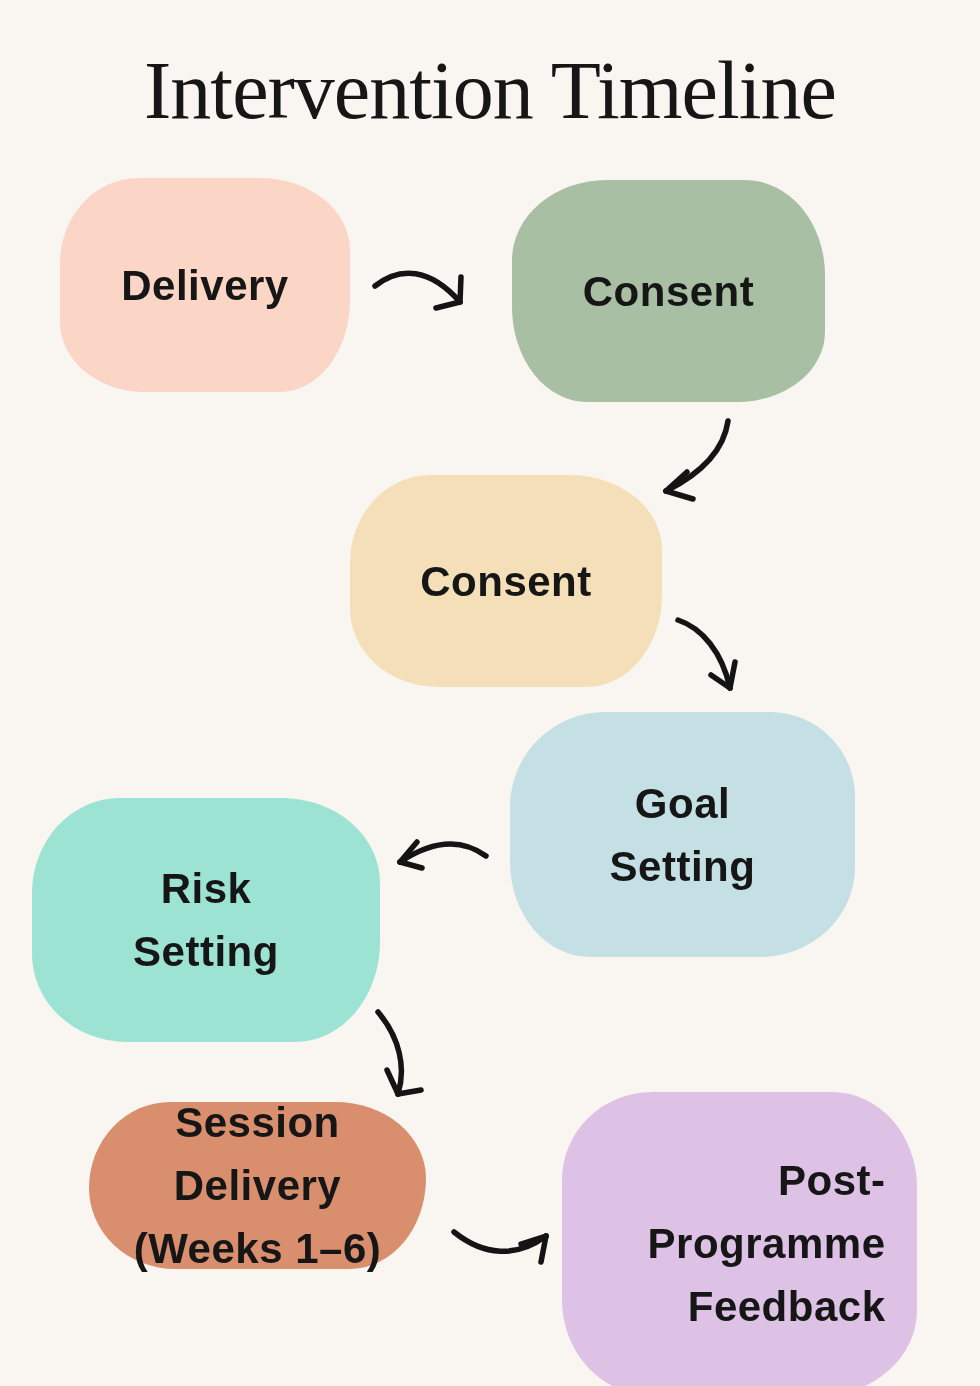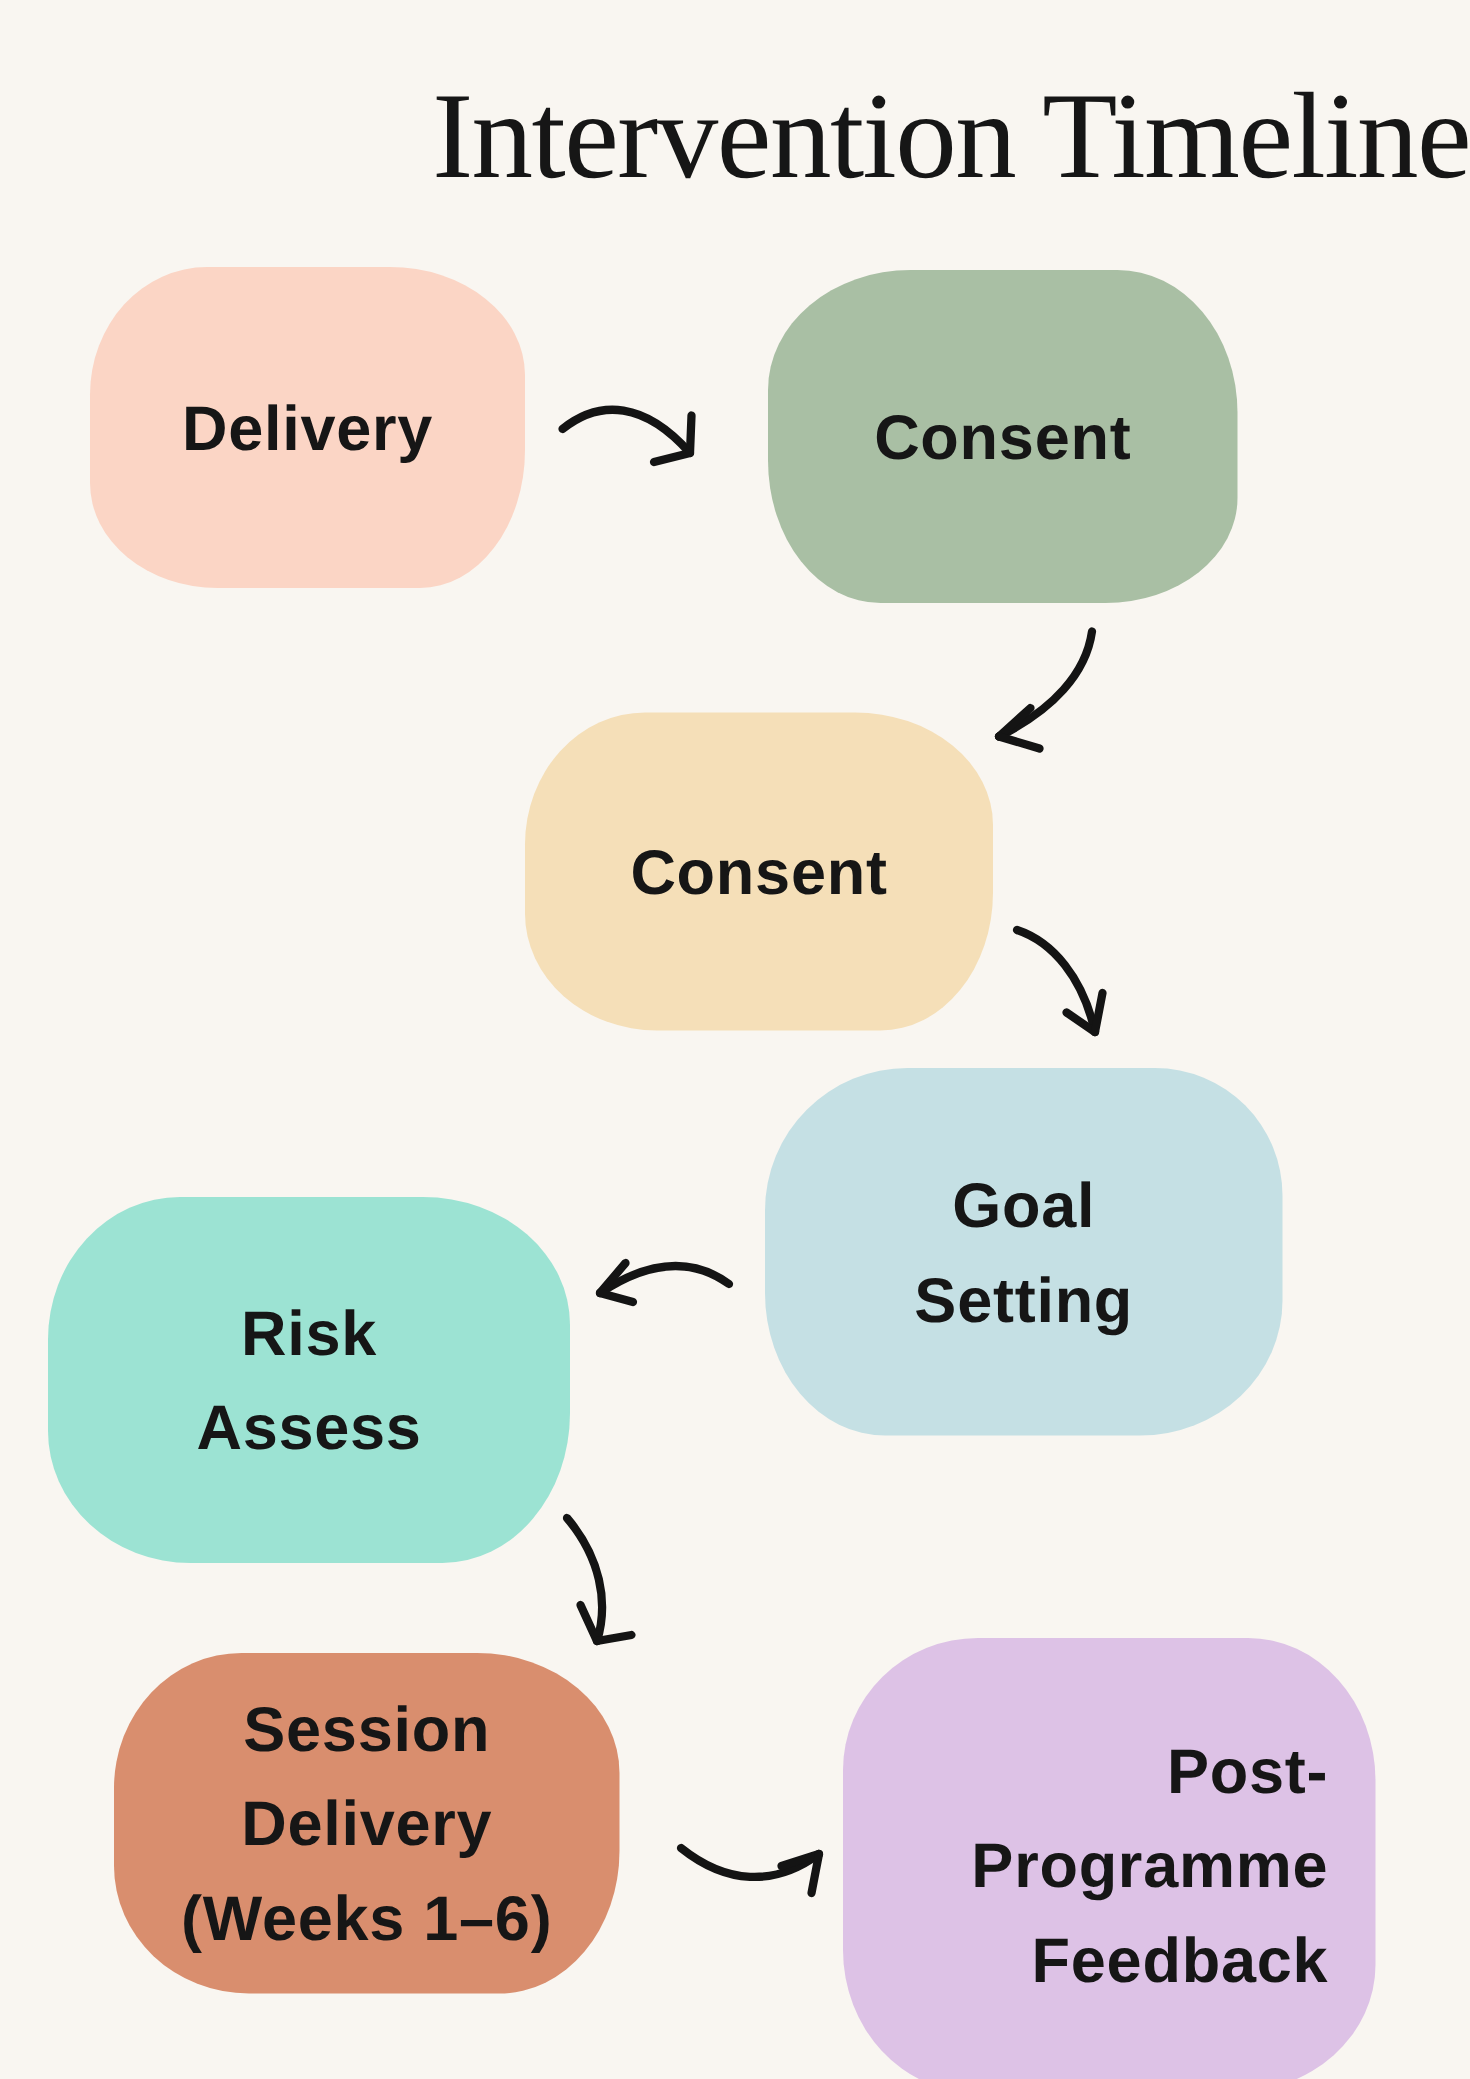--- a/index.html
+++ b/index.html
@@ -12,21 +12,21 @@
   .canvas {
     position: relative;
     width: 980px;
     height: 1386px;
   }
   .title {
     position: absolute;
     top: 44px;
     left: 0;
     width: 100%;
-    text-align: right;
+    text-align: center;
     font-family: "Liberation Serif", serif;
     font-weight: 400;
     font-size: 82px;
     letter-spacing: -1px;
     color: var(--text, #161616);
   }
   .node {
     position: absolute;
     display: flex;
     align-items: center;
@@ -44,21 +44,21 @@
   .n1 { left: 60px;  top: 178px;  width: 290px; height: 214px;
         border-radius: 78px 90px 70px 85px / 85px 72px 92px 70px; }
   .n2 { left: 512px; top: 180px;  width: 313px; height: 222px;
         border-radius: 95px 80px 88px 75px / 80px 95px 70px 95px; }
   .n3 { left: 350px; top: 475px;  width: 312px; height: 212px;
         border-radius: 80px 92px 75px 88px / 88px 75px 92px 78px; }
   .n4 { left: 510px; top: 712px;  width: 345px; height: 245px;
         border-radius: 95px 85px 95px 80px / 95px 85px 90px 95px; text-align: center; }
   .n5 { left: 32px;  top: 798px;  width: 348px; height: 244px;
         border-radius: 88px 98px 85px 95px / 95px 85px 100px 88px; }
-  .n6 { left: 76px;  top: 1102px; width: 337px; height: 227px;
+  .n6 { left: 89px;  top: 1102px; width: 337px; height: 167px;
         border-radius: 85px 95px 80px 90px / 90px 80px 95px 85px; }
   .n7 { left: 562px; top: 1092px; width: 355px; height: 303px;
         border-radius: 90px 85px 95px 88px / 88px 95px 85px 95px; text-align: right; }
   
   .n4 .label { max-width: 210px; }
   .n5 .label { max-width: 210px; }
   .n6 .label { max-width: 302px; }
   .n7 .label { max-width: 292px; }
   
   .arrow { position: absolute; overflow: visible; }
@@ -117,21 +117,21 @@
     <span class="label">Goal Setting</span>
   </div>
 
   <svg class="arrow a4" width="102" height="52" viewBox="0 0 102 52">
     <path d="M 96 24 C 74 8, 46 6, 10 30"></path>
     <path d="M 10 30 L 27 10"></path>
     <path d="M 10 30 L 32 36"></path>
   </svg>
 
   <div class="node n5" style="background: rgb(156, 227, 211);">
-    <span class="label">Risk Assess</span>
+    <span class="label">Risk Setting</span>
   </div>
 
   <svg class="arrow a5" width="72" height="96" viewBox="0 0 72 96">
     <path d="M 20 6 C 42 32, 48 62, 40 88"></path>
     <path d="M 40 88 L 29 64"></path>
     <path d="M 40 88 L 63 84"></path>
   </svg>
 
   <div class="node n6" style="background: rgb(217, 142, 110);">
     <span class="label">Session Delivery (Weeks 1–6)</span>

